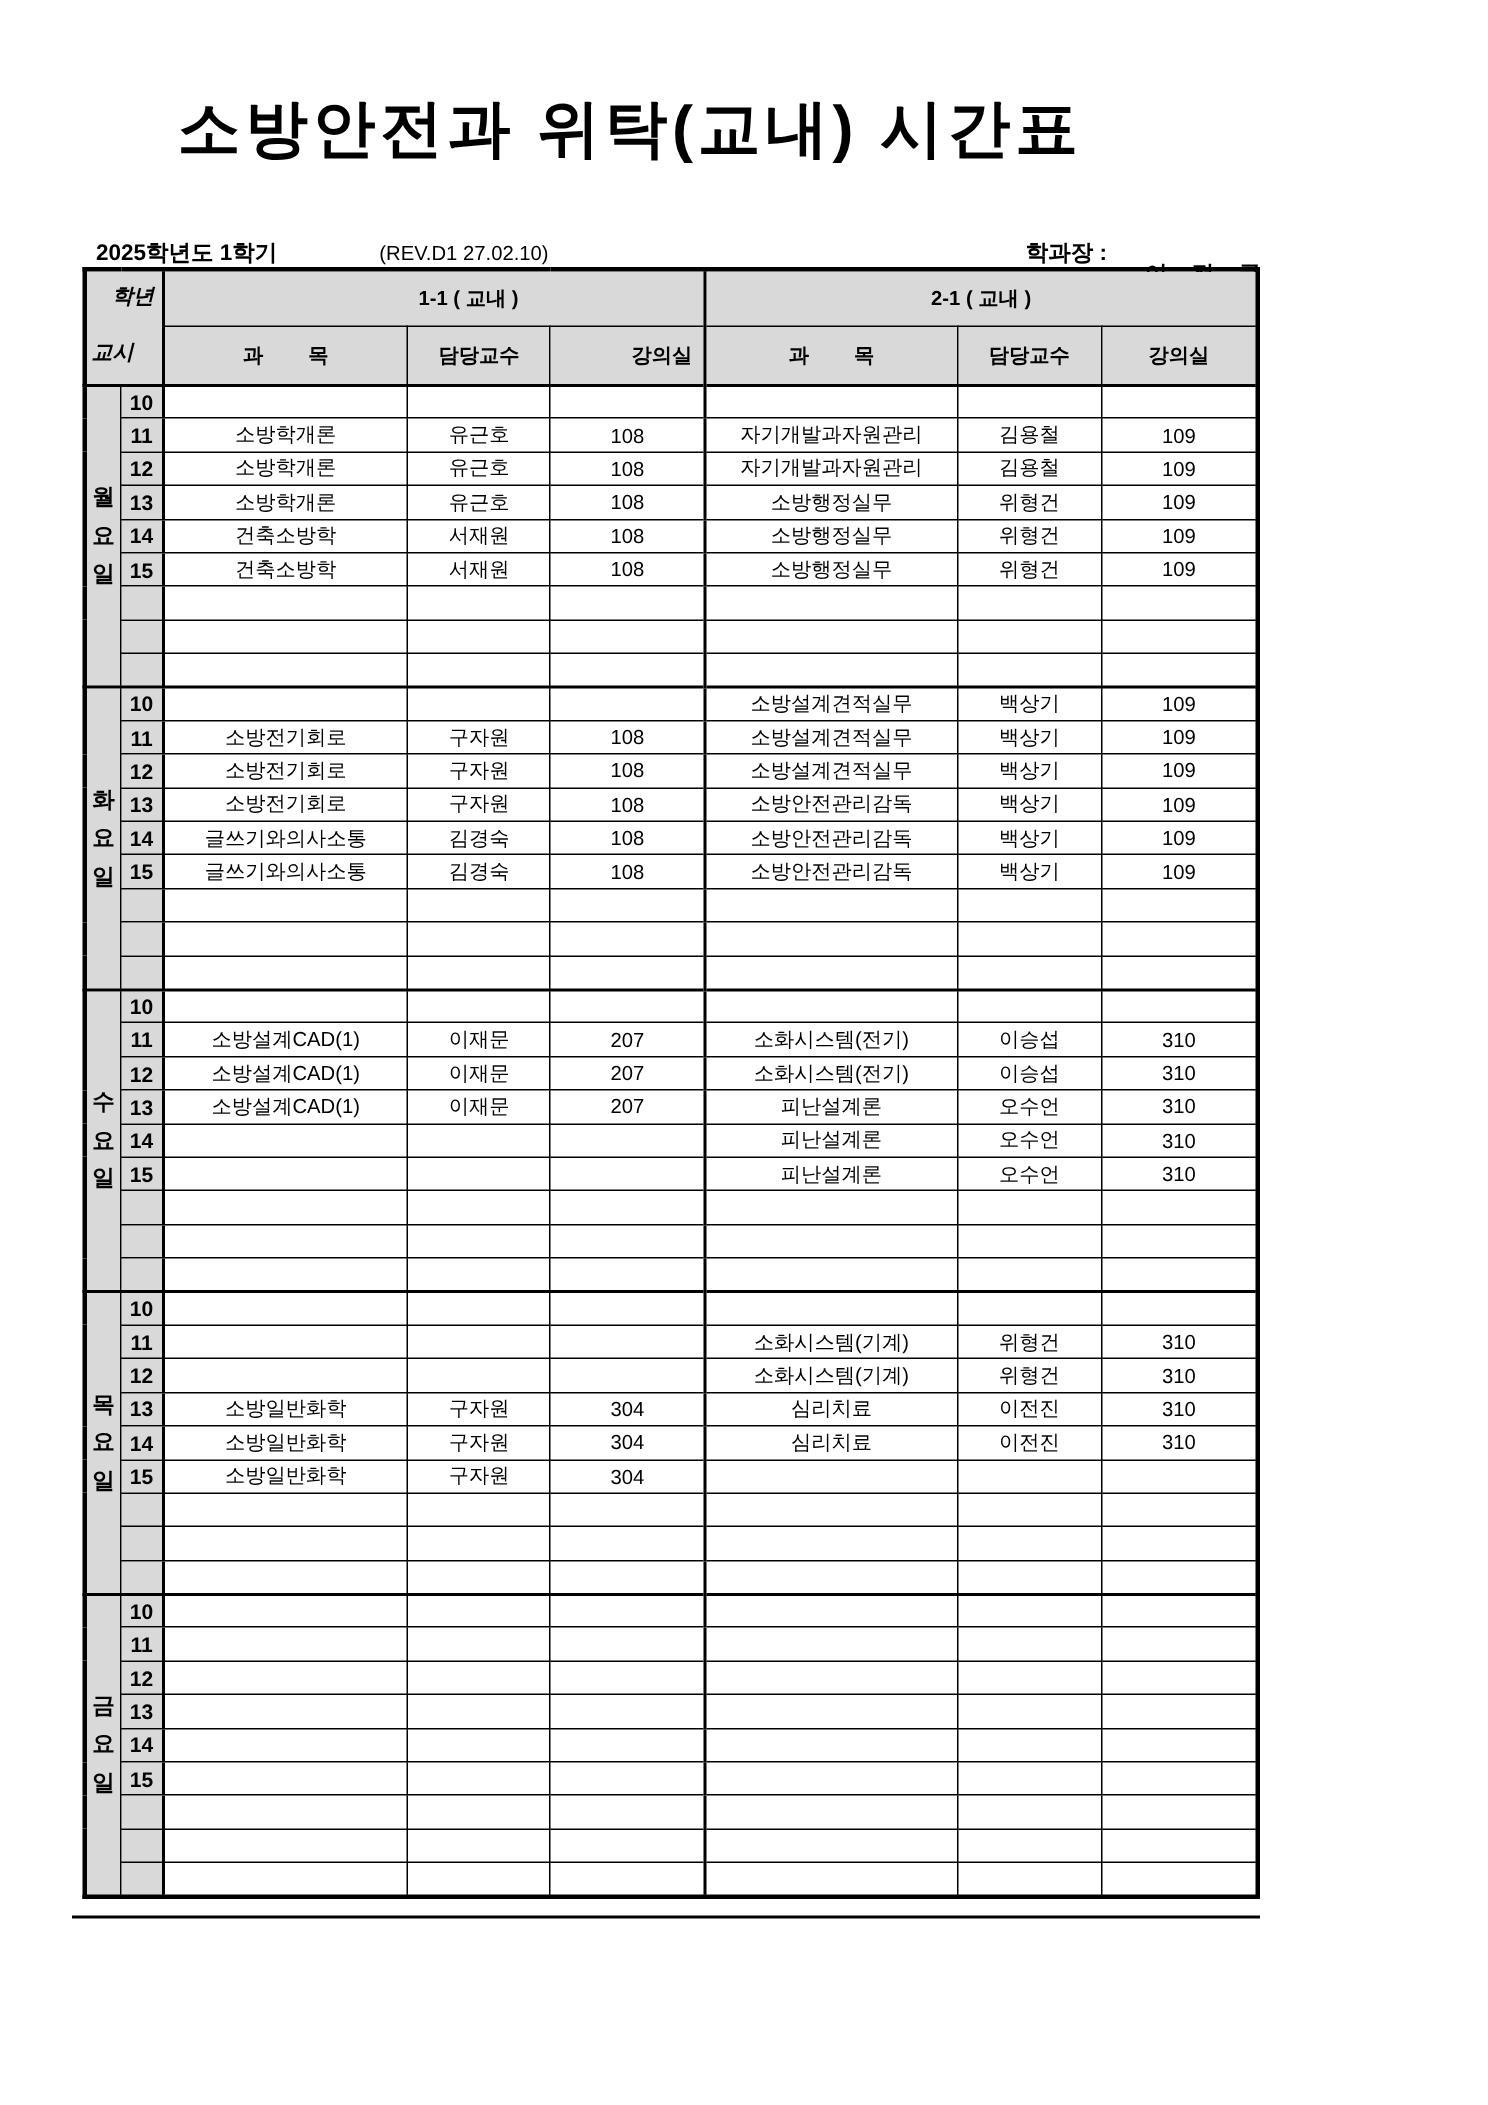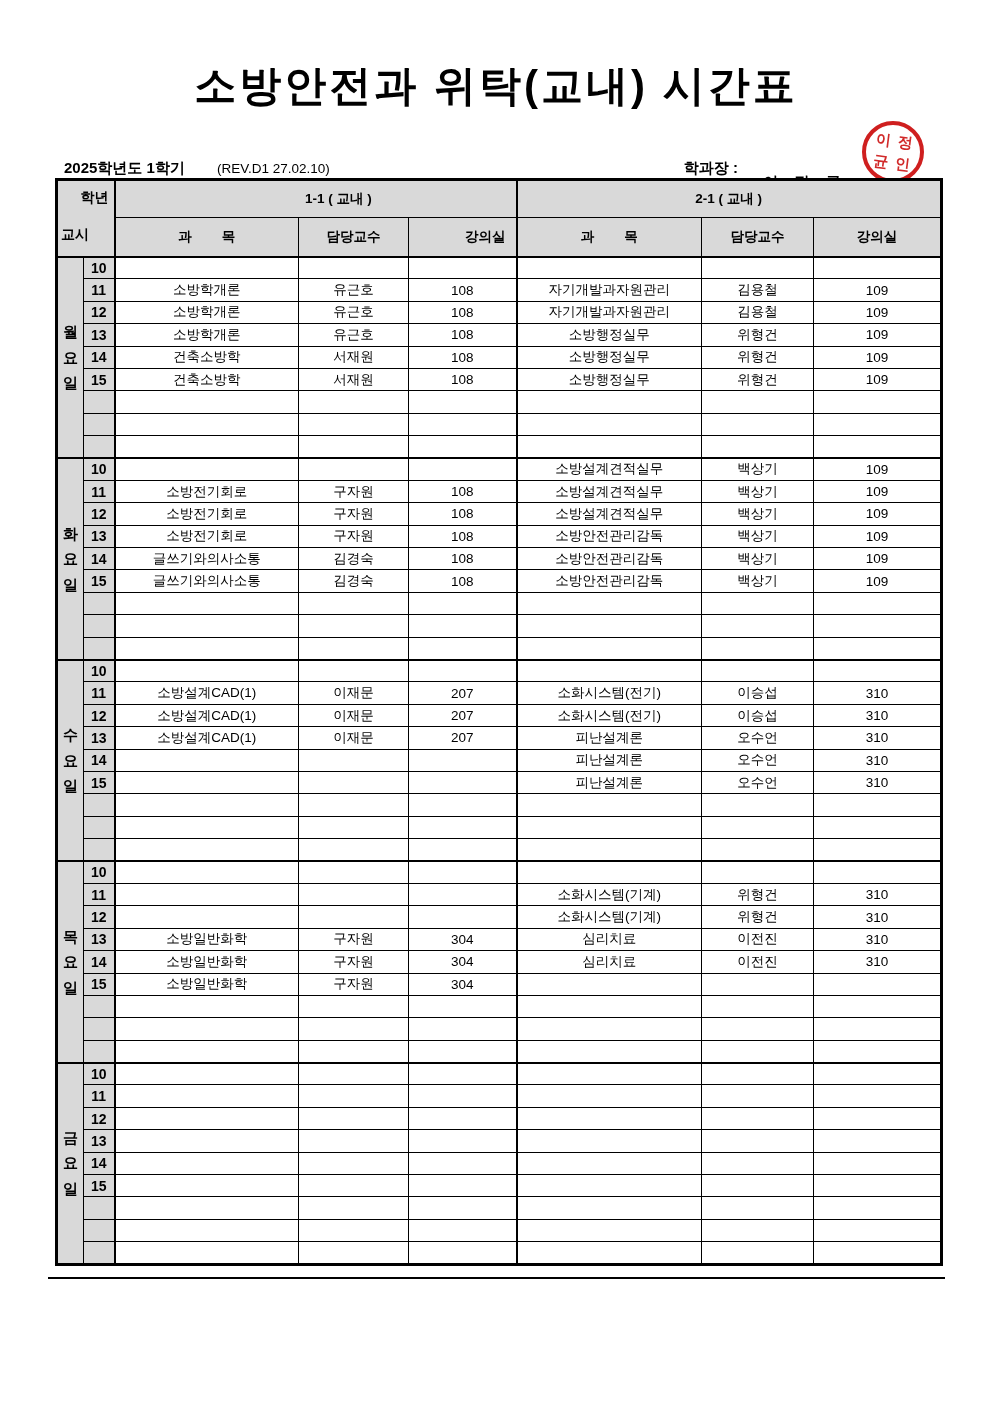--- a/index.html
+++ b/index.html
@@ -1,30 +1,30 @@
 <!DOCTYPE html>
 <html><head>
 <meta charset="utf-8">
 <style>
   * { box-sizing: border-box; }
   html,body { margin:0; padding:0; background:#ffffff; }
   body {
     width:992px; height:1403px; position:relative;
     font-family:"Liberation Sans","DejaVu Sans",sans-serif; color:#000;
   }
-  .page { position:relative; width:992px; height:1403px; overflow:hidden; }
+  .page { position:relative; width:840px; height:1403px; overflow:hidden; }
 
   .title {
     margin:0; padding-top:58px; text-align:center;
     font-size:42px; font-weight:800; letter-spacing:3px;
   }
 
   .meta-row {
     position:absolute; top:141px; left:64px; width:800px;
-    display:flex; align-items:baseline;
+    display:flex; align-items:baseline;gap:36px;
   }
   .semester { font-size:15px; font-weight:bold; }
   .revision { font-size:13.5px; margin-left:32px; }
   .head-group { margin-left:auto; display:flex; align-items:center; }
   .head-label { font-size:15px; font-weight:bold; }
   .head-name {
     display:inline-block; width:118px; margin-left:8px; text-align:center;
     font-size:15px; font-weight:bold; letter-spacing:6px;
     border-bottom:1.5px solid #000; padding-bottom:3px;margin-top:32px;
   }
@@ -55,20 +55,21 @@
   tr.hrow1 { height:38px; }
   tr.hrow2 { height:39px; }
 
   th.corner {
     position:relative; padding:0;
     background:
       linear-gradient(to bottom right,
         transparent calc(50% - 0.8px), #000 calc(50% - 0.8px),
         #000 calc(50% + 0.8px), transparent calc(50% + 0.8px)) #d9d9d9;
     border-right:2px solid #000;
+    font-style:italic;
   }
   .corner-top  { position:absolute; top:8px;  right:5px; font-size:14px; font-weight:bold; }
   .corner-bot  { position:absolute; bottom:12px; left:3px; font-size:14px; font-weight:bold;margin-top:23px; }
   th.group-1 { border-right:2px solid #000;padding-left:48px; }
   th.subject-h { white-space:pre; }
 
   tbody.day-block { border-top:2.5px solid #000; }
   tbody.day-block tr { height:22.4px; }
   td.day-cell {
     background:#d9d9d9; font-weight:bold; font-size:15px;

